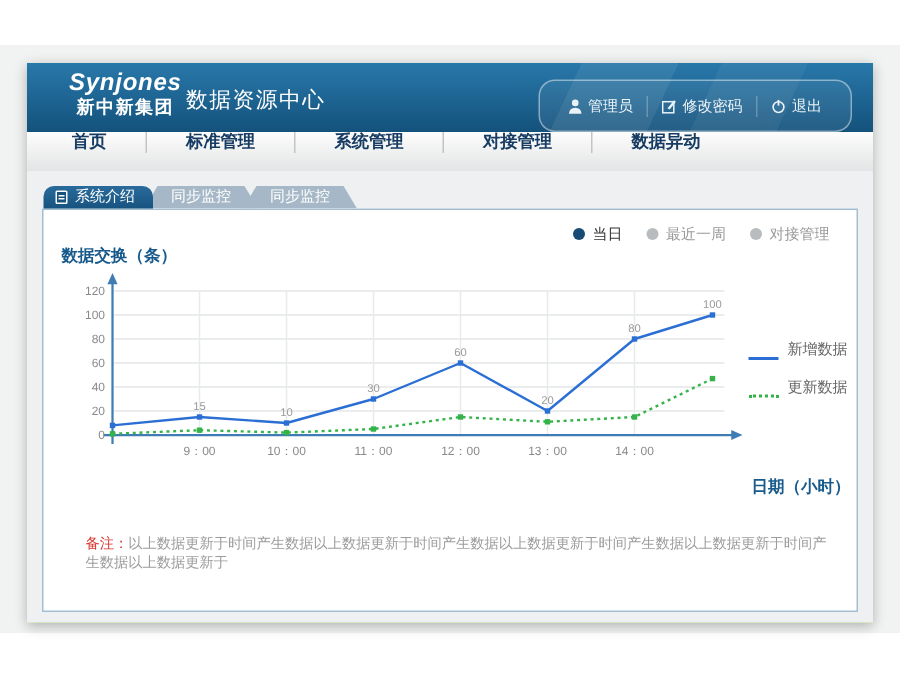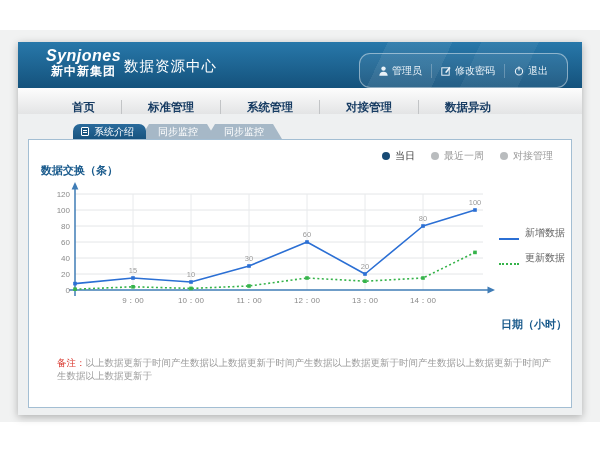--- a/index.html
+++ b/index.html
@@ -24,31 +24,31 @@
     background:rgba(255,255,255,.07); border:1px solid rgba(255,255,255,.45);
     display:flex; align-items:center; padding:0 10px; }
   .user-item { display:flex; align-items:center; gap:4px; color:#eaf2f8; font-size:10px;
     padding:0 9px; cursor:pointer; }
   .user-item + .user-item { border-left:1px solid rgba(255,255,255,.25); }
   .user-item svg { display:block; }
 
   
   .navbar { position:absolute; left:0; top:46px; width:100%; height:27px;
     background:linear-gradient(#fdfdfd,#e3e4e5); border-bottom:1px solid #c8cacc;
-    display:flex; align-items:flex-end; padding-left:28px; }
+    display:flex; align-items:flex-start; padding-left:4px; }
   .nav-item { color:#173c63; font-size:11.5px; font-weight:bold; padding:0 26px;
     line-height:14px; cursor:pointer; }
   .nav-item + .nav-item { border-left:1px solid #c2c4c6; }
 
   
   .content { position:absolute; left:0; top:72px; width:100%; bottom:0; background:#eef0f1; }
   .tabs { position:absolute; left:11px; top:10px; height:15px; display:flex; }
   .tab { height:15px; line-height:15px; font-size:10px; color:#fff; text-align:center; }
   .tab.active { background:linear-gradient(#2a6b9c,#17537f); border-radius:7px 7px 0 0;
-    padding:0 12px 0 8px; display:flex; align-items:center; gap:5px; z-index:2;margin-left:44px; }
+    padding:0 12px 0 8px; display:flex; align-items:center; gap:5px; z-index:2; }
   .tab.inactive { background:#a6b8c7; clip-path:polygon(9px 0, calc(100% - 9px) 0, 100% 100%, 0 100%);
     padding:0 18px; margin-left:-6px; z-index:1; }
   .tab.inactive + .tab.inactive { margin-left:-10px; }
   .doc-icon { width:8px; height:9px; border:1px solid #fff; border-radius:1px;
     background:linear-gradient(#17537f 0 0) ; position:relative; }
   .doc-icon::after { content:""; position:absolute; left:1px; top:2px; width:4px; height:1px;
     background:#fff; box-shadow:0 2px 0 #fff; }
 
   .card { position:absolute; left:10px; right:10px; top:25px; bottom:7px;
     background:#fff; border:1px solid #a3bed3; }

